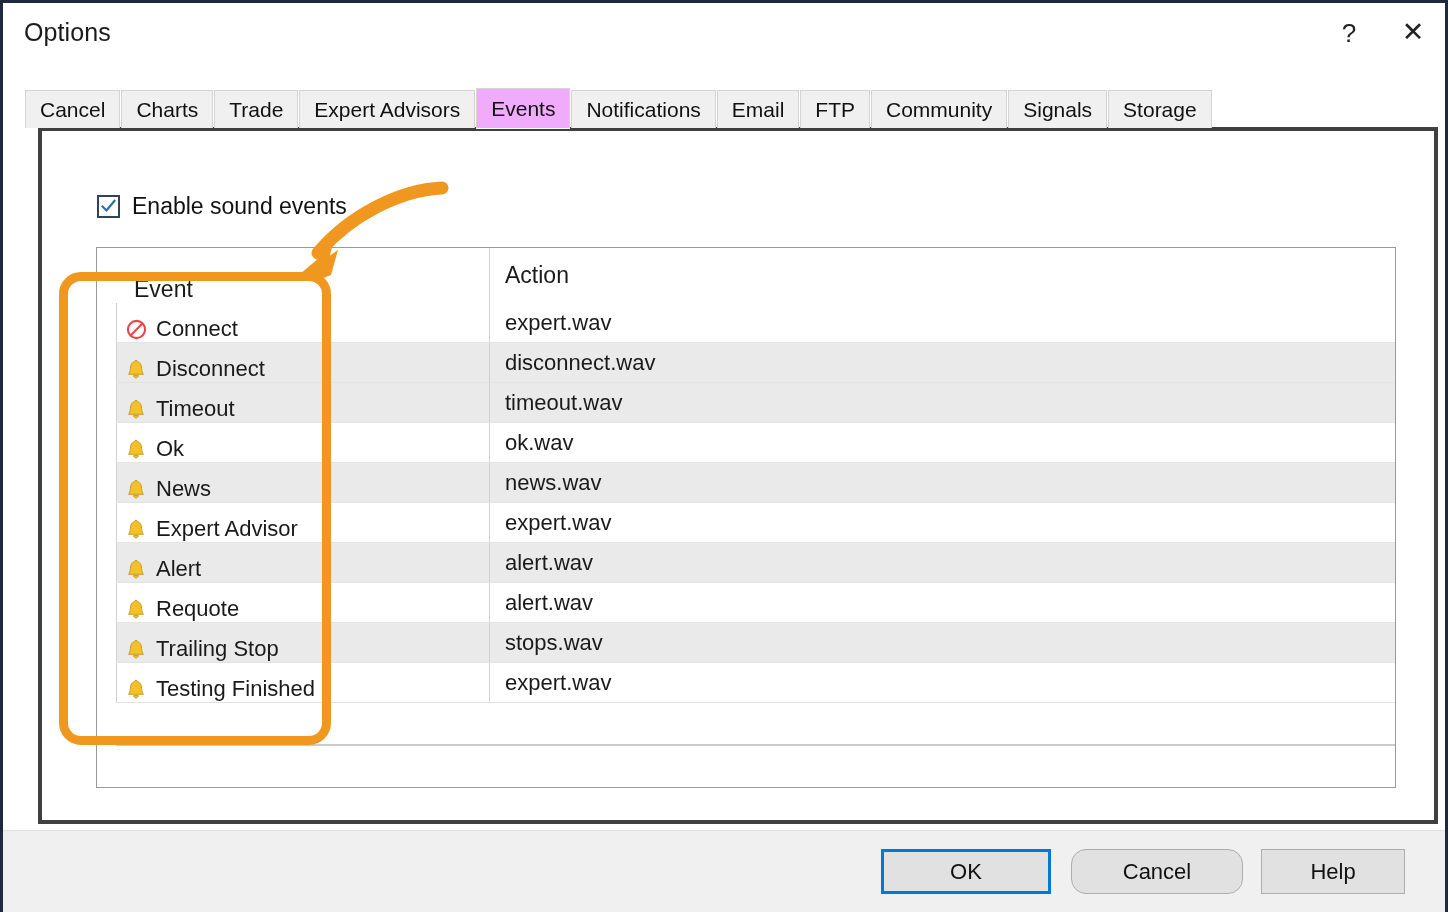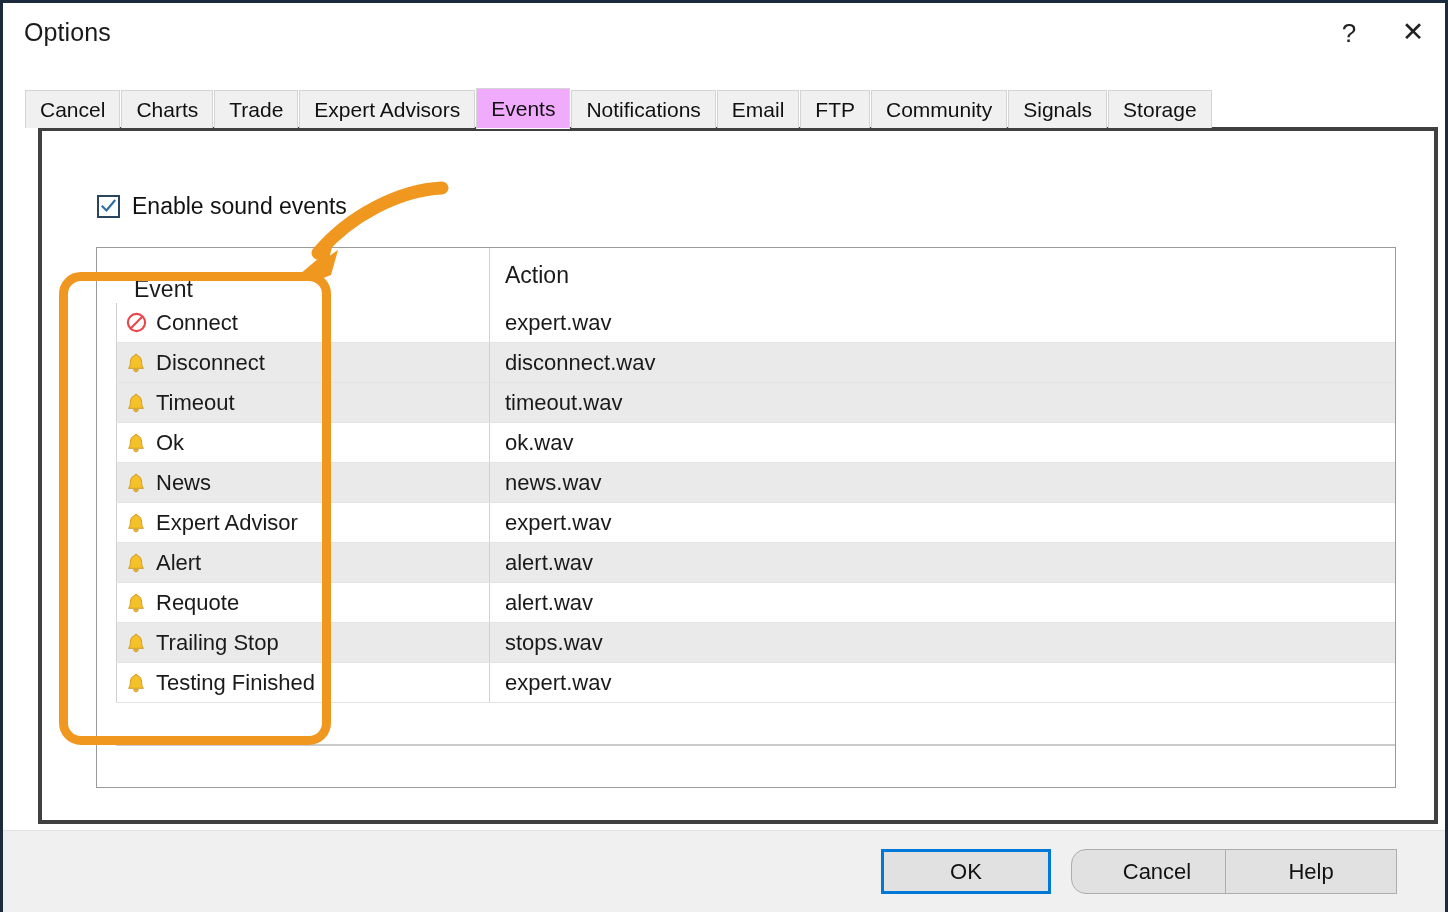--- a/index.html
+++ b/index.html
@@ -171,20 +171,21 @@
     display: flex;
     align-items: stretch;
     border-bottom: 1px solid #e3e3e3;
   }
   .trow.alt { background: #eaeaea; }
   .trow .col-event {
     border-left: 1px solid #d0d0d0;
     height: 100%;
     padding-left: 8px;
     gap: 9px;
+    align-items: flex-end;
   }
   .trow .col-event .lbl,
   .trow .col-action .lbl {
     font-size: 22px;
     color: #1a1a1a;
     white-space: nowrap;
   }
   .row-icon {
     width: 22px; height: 26px;
     flex: none;
@@ -220,21 +221,21 @@
     font-size: 22px;
     color: #111;
     cursor: default;
   }
   .btn.primary {
     border: 3px solid #0078d7;
     background: #e1e1e1;
   }
   #btn-ok     { left: 878px; top: 18px; width: 170px; }
   #btn-cancel { left: 1068px; top: 18px; width: 172px; border-radius: 15px; }
-  #btn-help   { left: 1222px; top: 18px; width: 172px; }
+  #btn-help   { left: 1258px; top: 18px; width: 144px; }
 
   
   #annotation {
     position: absolute;
     left: 0; top: 0;
     width: 1448px; height: 912px;
     pointer-events: none;
     z-index: 50;
   }
   #highlight-box {

